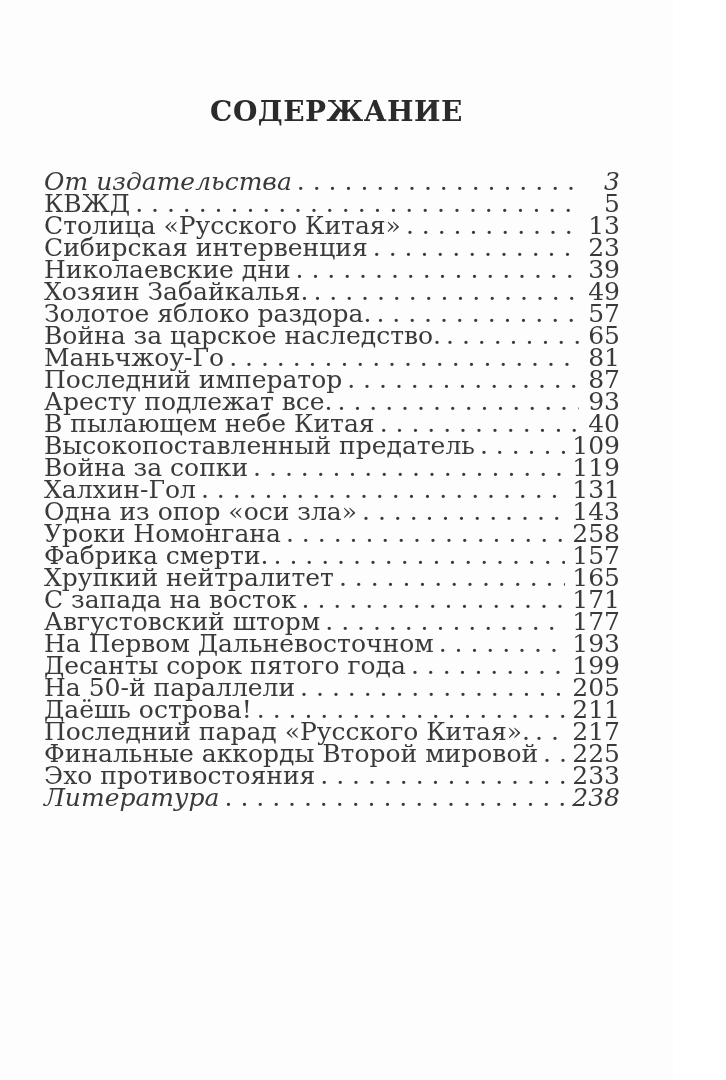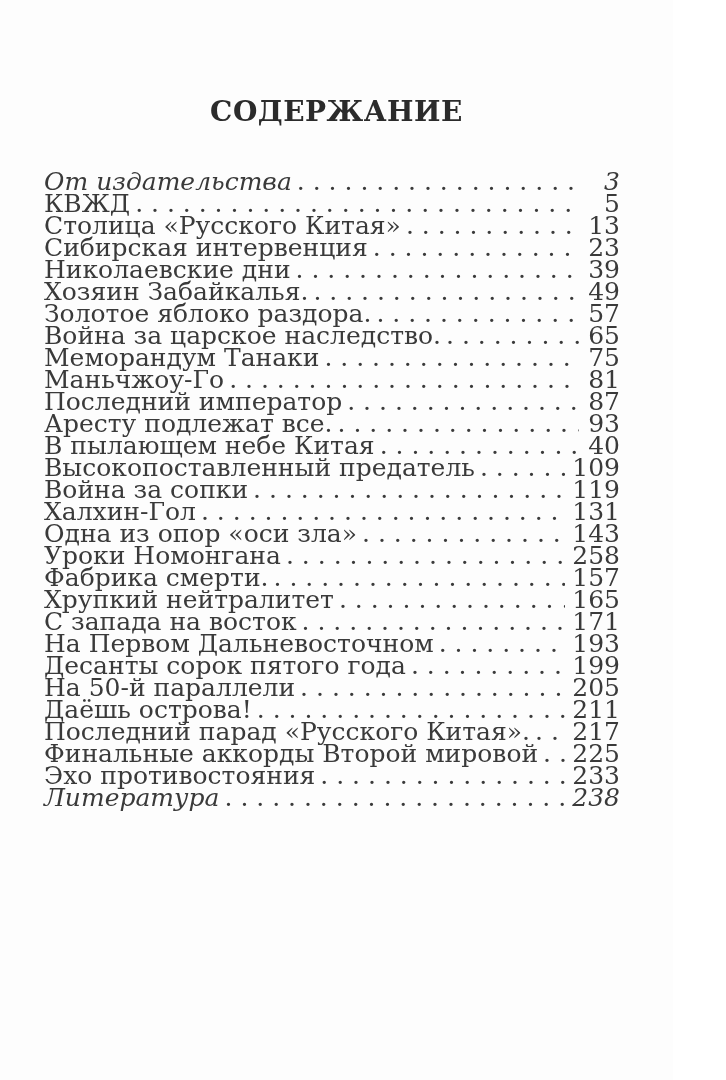--- a/index.html
+++ b/index.html
@@ -111,25 +111,20 @@
         <span class="entry-title">Золотое яблоко раздора.</span>
         <span class="dots"></span>
         <span class="pagenum">57</span>
       </div>
       <div class="row">
         <span class="entry-title">Война за царское наследство.</span>
         <span class="dots"></span>
         <span class="pagenum">65</span>
       </div>
       <div class="row">
-        <span class="entry-title">Меморандум Танаки</span>
-        <span class="dots"></span>
-        <span class="pagenum">75</span>
-      </div>
-      <div class="row">
         <span class="entry-title">Маньчжоу-Го</span>
         <span class="dots"></span>
         <span class="pagenum">81</span>
       </div>
       <div class="row">
         <span class="entry-title">Последний император</span>
         <span class="dots"></span>
         <span class="pagenum">87</span>
       </div>
       <div class="row">
@@ -174,20 +169,25 @@
       </div>
       <div class="row">
         <span class="entry-title">Хрупкий нейтралитет</span>
         <span class="dots"></span>
         <span class="pagenum">165</span>
       </div>
       <div class="row">
         <span class="entry-title">С запада на восток</span>
         <span class="dots"></span>
         <span class="pagenum">171</span>
+      </div>
+      <div class="row">
+        <span class="entry-title">Августовский шторм</span>
+        <span class="dots"></span>
+        <span class="pagenum">177</span>
       </div>
       <div class="row">
         <span class="entry-title">На Первом Дальневосточном</span>
         <span class="dots"></span>
         <span class="pagenum">193</span>
       </div>
       <div class="row">
         <span class="entry-title">Десанты сорок пятого года</span>
         <span class="dots"></span>
         <span class="pagenum">199</span>

